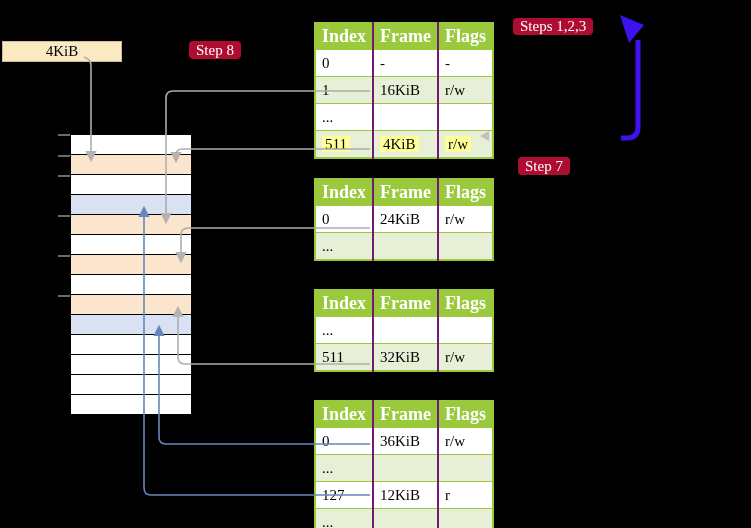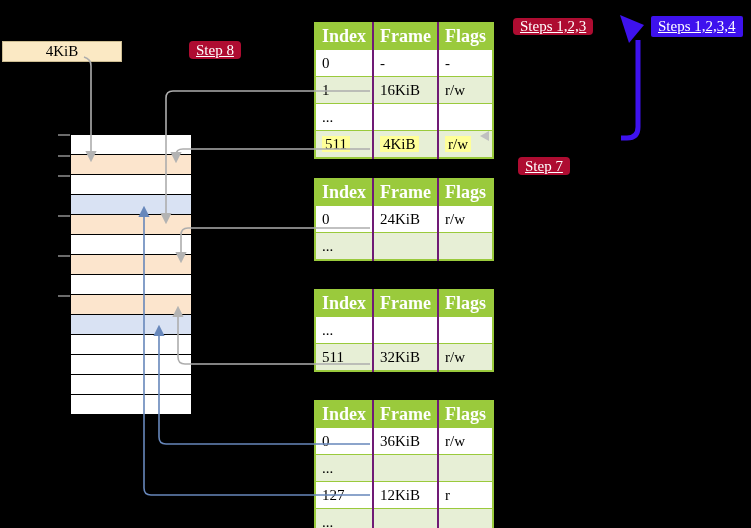--- a/index.html
+++ b/index.html
@@ -19,21 +19,20 @@
     background:var(--cream); border:1px solid #c7b astonish;
     border:1px solid #cdbd92;
     display:flex; align-items:center; justify-content:center;
     font-size:15px; color:#000;
   }
   
   .badge{
     position:absolute; height:18px; padding:0 7px; display:flex;
     align-items:center; justify-content:center; color:#fff; font-size:15px;
     white-space:nowrap;
-    text-decoration:underline;
   }
   .badge.red{background:var(--dark-red); border-radius:4px;}
   .badge.blue{background:var(--indigo); border-radius:2px;}
   #badge-step0{left:189px; top:41px;}
   #badge-steps123{left:513px; top:18px; height:17px;}
   #badge-steps1234{left:651px; top:16px; height:21px;}
   #badge-step4{left:518px; top:157px;}
   
   .memory{
     position:absolute; left:70px; top:134px; width:120px;
@@ -74,23 +73,20 @@
 
   <div class="label-box">
     <span>4KiB</span>
   </div>
 
   <div class="badge red" id="badge-step0">
     <span>Step 8</span>
   </div>
   <div class="badge red" id="badge-steps123">
     <span>Steps 1,2,3</span>
-  </div>
-  <div class="badge blue" id="badge-steps1234">
-    <span>Steps 1,2,3,4</span>
   </div>
   <div class="badge red" id="badge-step4">
     <span>Step 7</span>
   </div>
 
   <div class="memory" id="memory">
       <div class="mem-row white"></div>
       <div class="mem-row peach"></div>
       <div class="mem-row white"></div>
       <div class="mem-row blue"></div>

